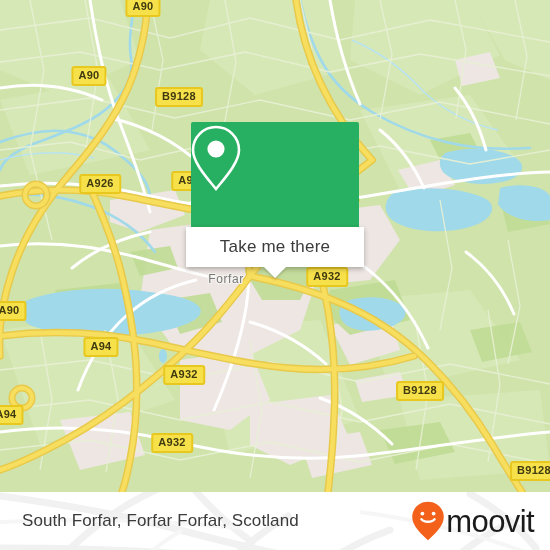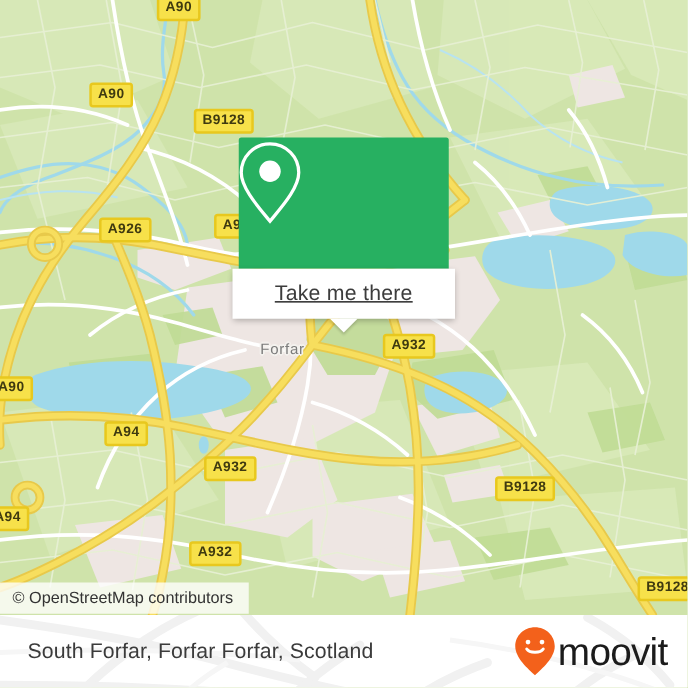--- a/index.html
+++ b/index.html
@@ -38,21 +38,21 @@
     color:#7a7a7a;
     font-size:12px;
     letter-spacing:.6px;
     white-space:nowrap;
     text-shadow:
        1.4px 0 #f4f2ee, -1.4px 0 #f4f2ee, 0 1.4px #f4f2ee, 0 -1.4px #f4f2ee,
        1px 1px #f4f2ee, -1px 1px #f4f2ee, 1px -1px #f4f2ee, -1px -1px #f4f2ee;
   }
 
   
-  #callout{position:absolute;left:186px;top:110px;width:178px;text-decoration:underline;}
+  #callout{position:absolute;left:186px;top:122px;width:178px;}
   #callout-green{
     height:105px;width:168px;margin-left:5px;
     background:#27b061;
     display:flex;align-items:center;justify-content:center;
     border-radius:2px 2px 0 0;
   }
   #callout-white{
     position:relative;width:178px;height:40px;background:#ffffff;
     display:flex;align-items:center;justify-content:center;
     box-shadow:0 2px 5px rgba(0,0,0,.28);
@@ -287,21 +287,20 @@
           <path d="M30 5 C17 5 7 15.5 7 28 C7 41 22 57 30 67 C38 57 53 41 53 28 C53 15.5 43 5 30 5 Z" fill="none" stroke="#ffffff" stroke-width="2.6"></path>
           <circle cx="30" cy="27" r="8.6" fill="#ffffff"></circle>
         </svg>
       </div>
       <div id="callout-white">
         <span id="callout-white-label">Take me there</span>
         <div id="callout-tail"></div>
       </div>
     </div>
 
-    <div id="attribution">© OpenStreetMap contributors</div>
   </div>
 
   <div id="footer">
     <svg id="footer-watermark" width="550" height="130" viewBox="0 0 550 130">
       <g stroke="#f1f1f1" stroke-width="7" fill="none" stroke-linecap="round">
         <path d="M0 44 C60 52 120 62 180 78 C240 94 300 108 360 116"></path>
         <path d="M40 130 C60 104 86 80 116 60 C146 40 180 26 214 18"></path>
         <path d="M210 130 C232 104 258 82 288 64"></path>
         <path d="M300 130 C326 108 356 90 390 78"></path>
         <path d="M430 130 C452 106 478 86 508 72"></path>

